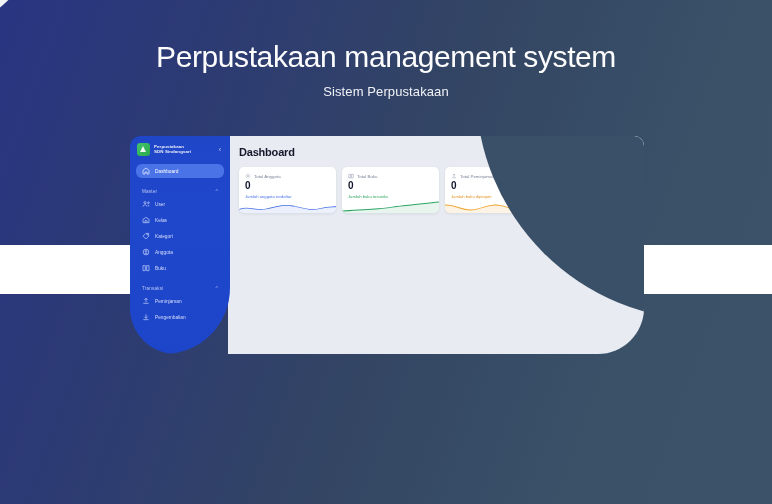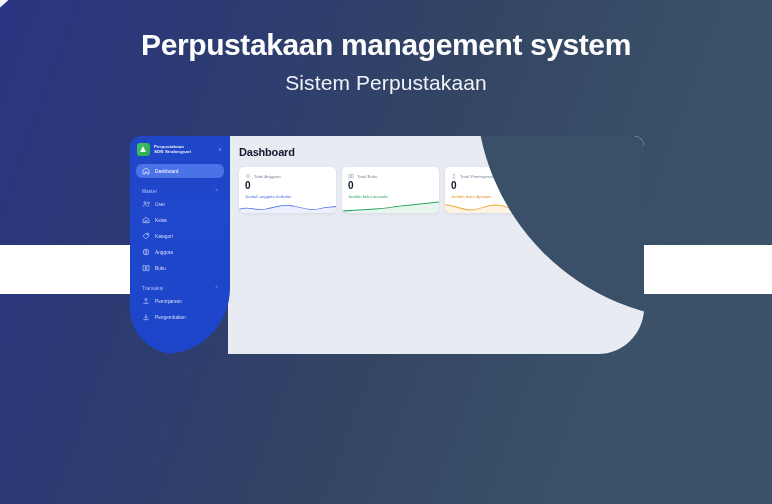--- a/index.html
+++ b/index.html
@@ -13,25 +13,25 @@
     position:absolute;left:-70px;top:-80px;width:112px;height:112px;
     background:#f2f3f7;border-bottom-right-radius:120px;
   }
   
   .white-band{
     position:absolute;left:0;right:0;top:245px;height:49px;background:#ffffff;
   }
   
   .hero{position:absolute;left:0;right:0;top:30px;text-align:center;z-index:5;}
   .hero h1{
-    margin:0;color:#fdfdfe;font-size:30px;line-height:1.0;font-weight:bold;
+    margin:12px;color:#fdfdfe;font-size:30px;line-height:1.0;font-weight:normal;
     letter-spacing:-0.4px;padding:0 90px;
   }
   .hero h2{
-    margin:11px 0 0 0;color:#f1f2f6;font-size:21px;font-weight:normal;letter-spacing:.1px;
+    margin:11px 0 0 0;color:#f1f2f6;font-size:13px;font-weight:normal;letter-spacing:.1px;
   }
   
   .app{
     position:absolute;left:130px;top:136px;width:514px;height:218px;z-index:6;
   }
   .app-clip{
     position:absolute;inset:0;overflow:hidden;
     border-radius:10px 10px 46px 46px;
   }
   

